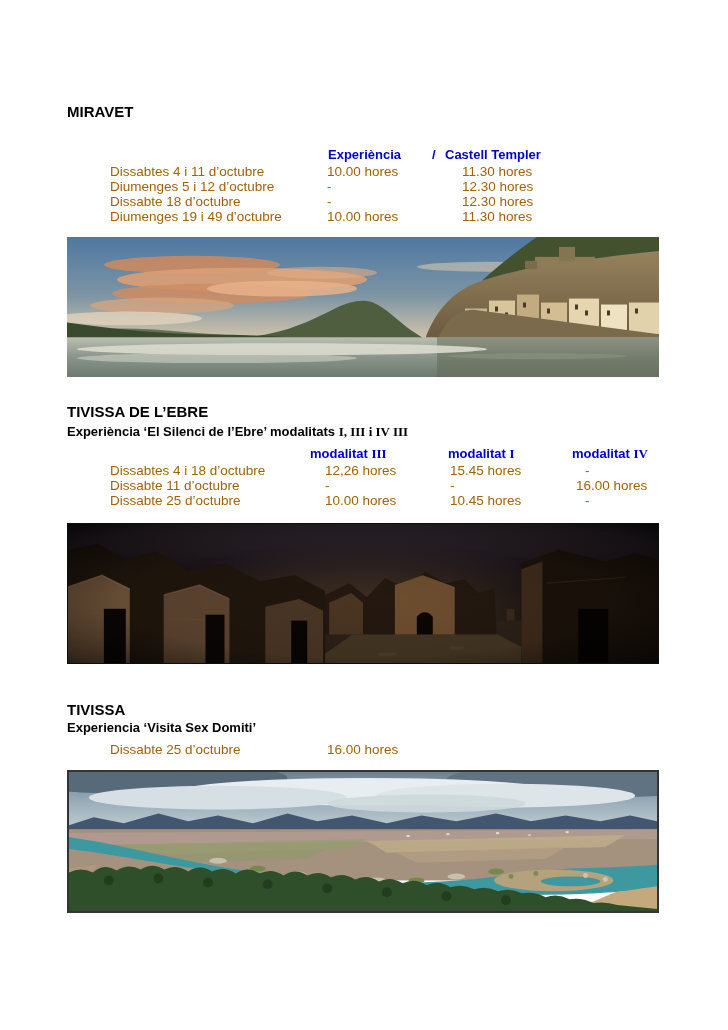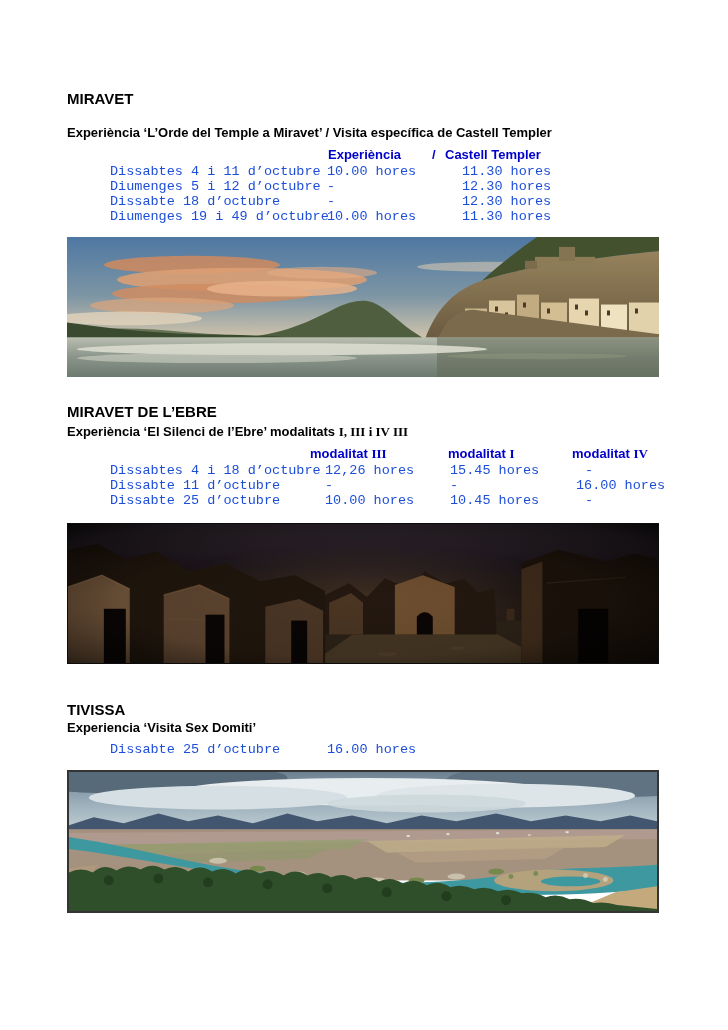--- a/index.html
+++ b/index.html
@@ -2,33 +2,32 @@
 <html style="--accent: #0000cc;"><head>
 <meta charset="utf-8">
 <style>
   html,body{margin:0;padding:0;background:#fff;}
   .page{position:relative;width:728px;height:1030px;background:#ffffff;overflow:hidden;
         font-family:"Liberation Sans",sans-serif;color:#000;}
   .abs{position:absolute;white-space:nowrap;}
   .sec-title{font-size:15px;font-weight:700;color:#000;}
   .sec-sub{font-size:13px;font-weight:700;color:#000;}
   .blue{color:var(--accent,#0000cc);font-weight:700;font-size:13px;}
-  .cell{font-size:13.5px;color:#1d4ed8;font-family:Liberation Mono, monospace;}
+  .cell{font-size:13.5px;color:#a16207;}
   .serif{font-family:"Liberation Serif",serif;}
   .row{left:0;width:728px;height:16px;}
   .photo{position:absolute;left:67px;width:592px;overflow:hidden;box-sizing:border-box;}
   .photo svg{display:block;width:100%;height:100%;}
 </style>
 </head>
 <body>
 
 <div class="page">
 
-  <div class="abs sec-title" style="top:90px;left:67px">MIRAVET</div>
-  <div class="abs sec-sub" style="top:125px;left:67px">Experiència ‘L’Orde del Temple a Miravet’ / Visita específica de Castell Templer</div>
+  <div class="abs sec-title" style="top:103px;left:67px">MIRAVET</div>
 
   <div class="abs row" style="top:147px">
     <span class="abs blue" style="left:328px">Experiència</span>
     <span class="abs blue" style="left:432px">/</span>
     <span class="abs blue" style="left:445px">Castell Templer</span>
   </div>
 
   <div class="abs row" style="top:164px">
     <span class="abs cell" style="left:110px">Dissabtes 4 i 11 d’octubre</span>
     <span class="abs cell" style="left:327px">10.00 hores</span>
@@ -105,21 +104,21 @@
       <path d="M370,103 L380,86 C392,74 402,72 412,74 L592,98 L592,103 Z" fill="#7b6a4c"></path>
       <path d="M0,103 L0,86 C30,90 60,94 90,96 C130,99 170,98 210,100 L230,103 Z" fill="#3a4a2f"></path>
       <rect x="0" y="101" width="592" height="40" fill="url(#g1w)"></rect>
       <rect x="370" y="101" width="222" height="40" fill="#5f6852" opacity="0.5"></rect>
       <ellipse cx="215" cy="113" rx="205" ry="6" fill="#dadcce" opacity="0.9"></ellipse>
       <ellipse cx="150" cy="122" rx="140" ry="5" fill="#cfd3c4" opacity="0.6"></ellipse>
       <ellipse cx="470" cy="120" rx="90" ry="3" fill="#8f977f" opacity="0.5"></ellipse>
     </svg>
   </div>
 
-  <div class="abs sec-title" style="top:403px;left:67px">MIRAVET DE L’EBRE</div>
+  <div class="abs sec-title" style="top:403px;left:67px">TIVISSA DE L’EBRE</div>
   <div class="abs row" style="top:446px">
     <span class="abs blue" style="left:310px"><span>modalitat </span><span class="serif">III</span></span>
     <span class="abs blue" style="left:448px"><span>modalitat </span><span class="serif">I</span></span>
     <span class="abs blue" style="left:572px"><span>modalitat </span><span class="serif">IV</span></span>
   </div>
 
   <div class="abs sec-sub" style="top:424px;left:67px"><span>Experiència ‘El Silenci de l’Ebre’ modalitats </span><span class="serif">I, III i IV III</span></div>
 
   <div class="abs row" style="top:463px">
     <span class="abs cell" style="left:110px">Dissabtes 4 i 18 d’octubre</span>

